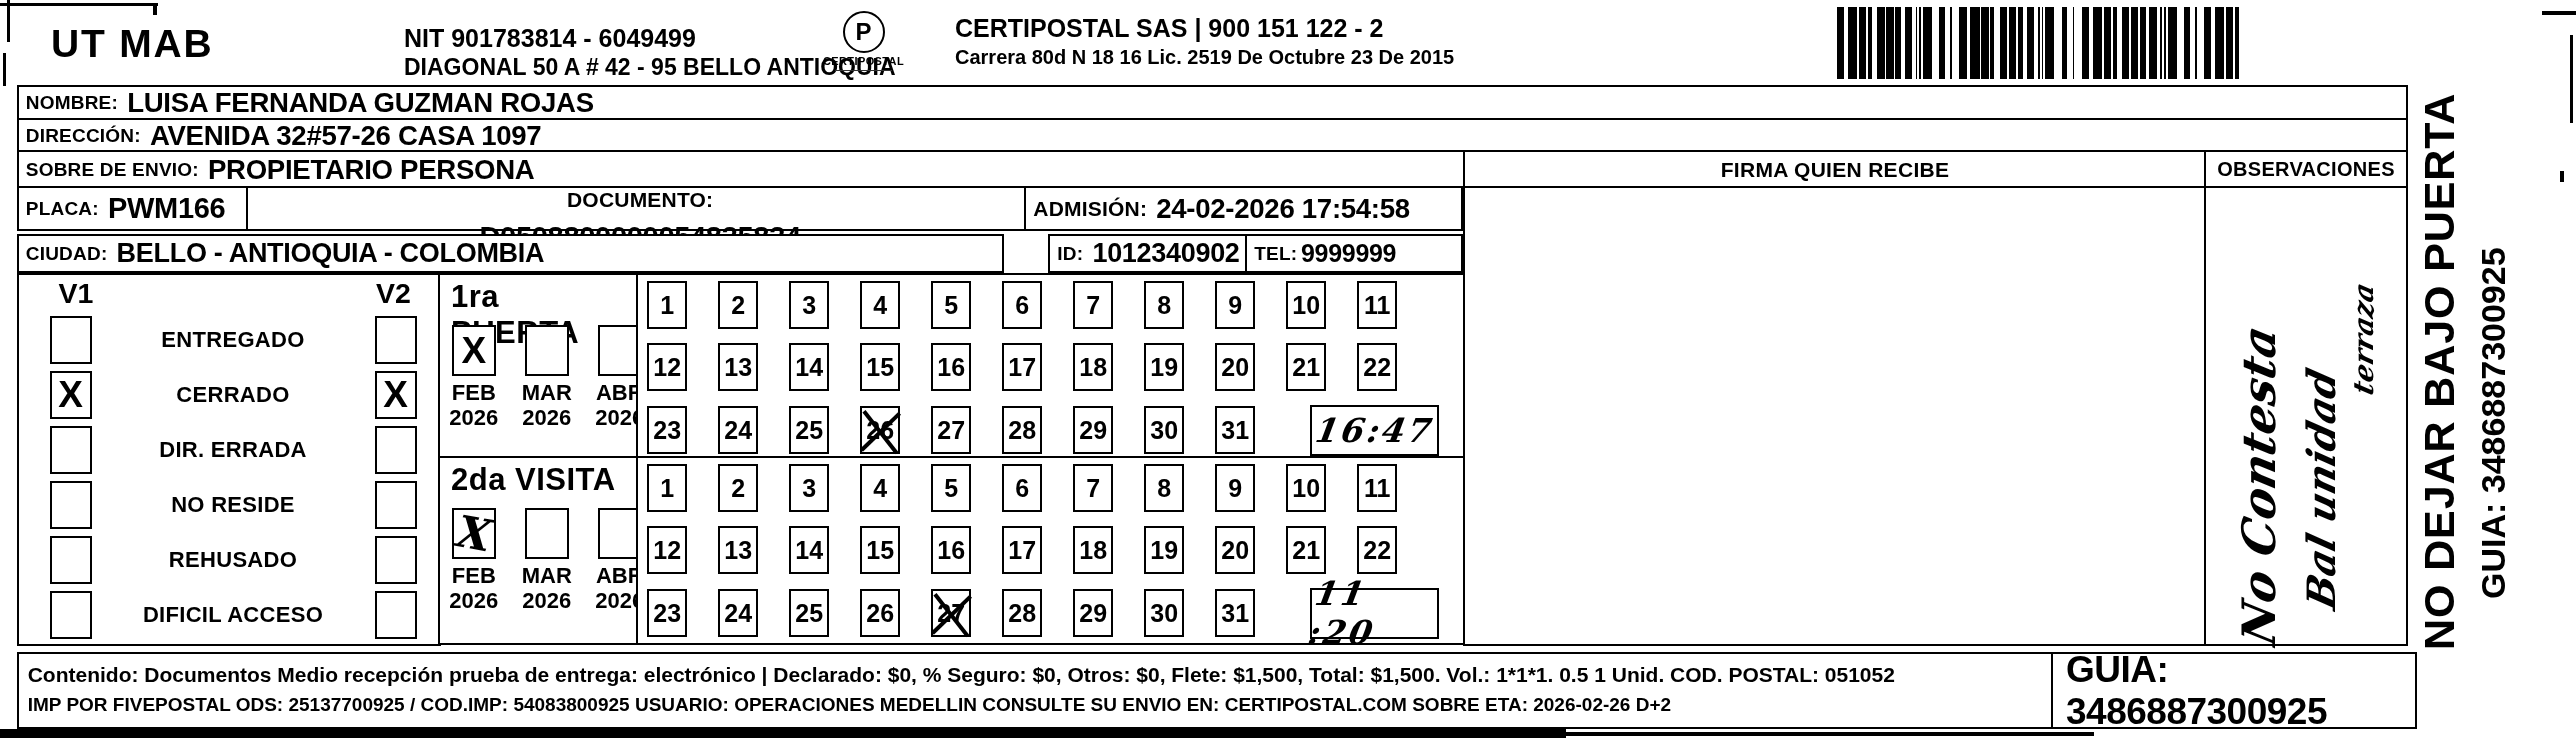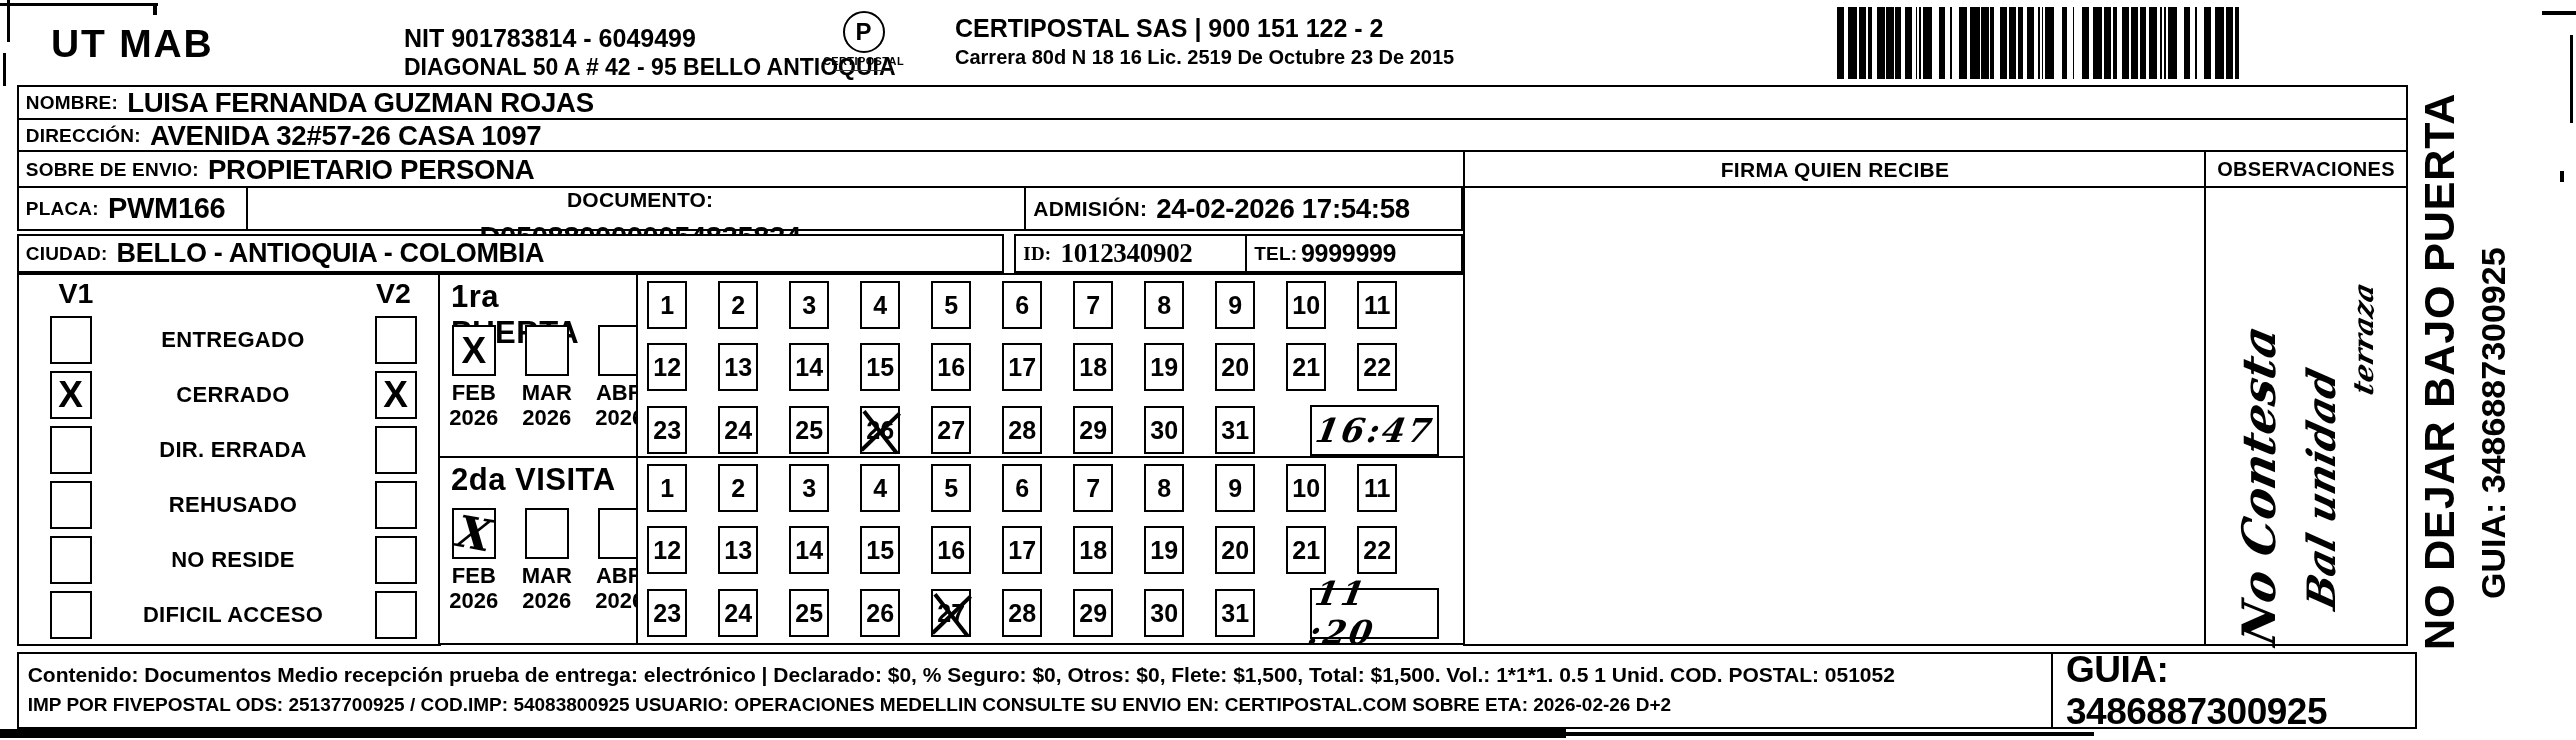--- a/index.html
+++ b/index.html
@@ -202,21 +202,21 @@
   </div>
   <div class="box rowline" style="left:1024px;top:186px;width:439px;height:45px;">
     <span class="lbl" style="font-size:21px;">ADMISIÓN:</span>
     <span class="val">24-02-2026 17:54:58</span>
   </div>
 
   <div class="box rowline" style="left:16.5px;top:234px;width:987px;height:39px;">
     <span class="lbl">CIUDAD:</span>
     <span class="val" style="font-size:27px;">BELLO - ANTIOQUIA - COLOMBIA</span>
   </div>
-  <div class="box rowline" style="left:1014px;top:234px;width:247px;height:39px;font-family:Liberation Serif, serif;">
+  <div class="box rowline" style="left:1048px;top:234px;width:247px;height:39px;">
     <span class="lbl">ID:</span>
     <span class="val" style="font-size:27px;">1012340902</span>
   </div>
   <div class="box rowline" style="left:1245px;top:234px;width:218px;height:39px;gap:3.7px;">
     <span class="lbl">TEL:</span>
     <span class="val" style="font-size:25px;">9999999</span>
   </div>
 
   <div class="box" style="left:16.5px;top:273px;width:424px;height:373px;">
     <div class="abs" style="left:40px;top:1.8px;font-size:28.5px;">V1</div>
@@ -236,26 +236,26 @@
             <span class="xg">X</span>
           </div>
         </div>
         <div class="strow">
           <div class="cb" style="margin-left: 31px;"></div>
           <div class="slabel">DIR. ERRADA</div>
           <div class="cb" style="margin-right: 22px;"></div>
         </div>
         <div class="strow">
           <div class="cb" style="margin-left: 31px;"></div>
+          <div class="slabel">NO RESIDE</div>
+          <div class="cb" style="margin-right: 22px;"></div>
+        </div>
+        <div class="strow">
+          <div class="cb" style="margin-left: 31px;"></div>
           <div class="slabel">REHUSADO</div>
-          <div class="cb" style="margin-right: 22px;"></div>
-        </div>
-        <div class="strow">
-          <div class="cb" style="margin-left: 31px;"></div>
-          <div class="slabel">NO RESIDE</div>
           <div class="cb" style="margin-right: 22px;"></div>
         </div>
         <div class="strow">
           <div class="cb" style="margin-left: 31px;"></div>
           <div class="slabel">DIFICIL ACCESO</div>
           <div class="cb" style="margin-right: 22px;"></div>
         </div>
       </div>
   </div>
 

